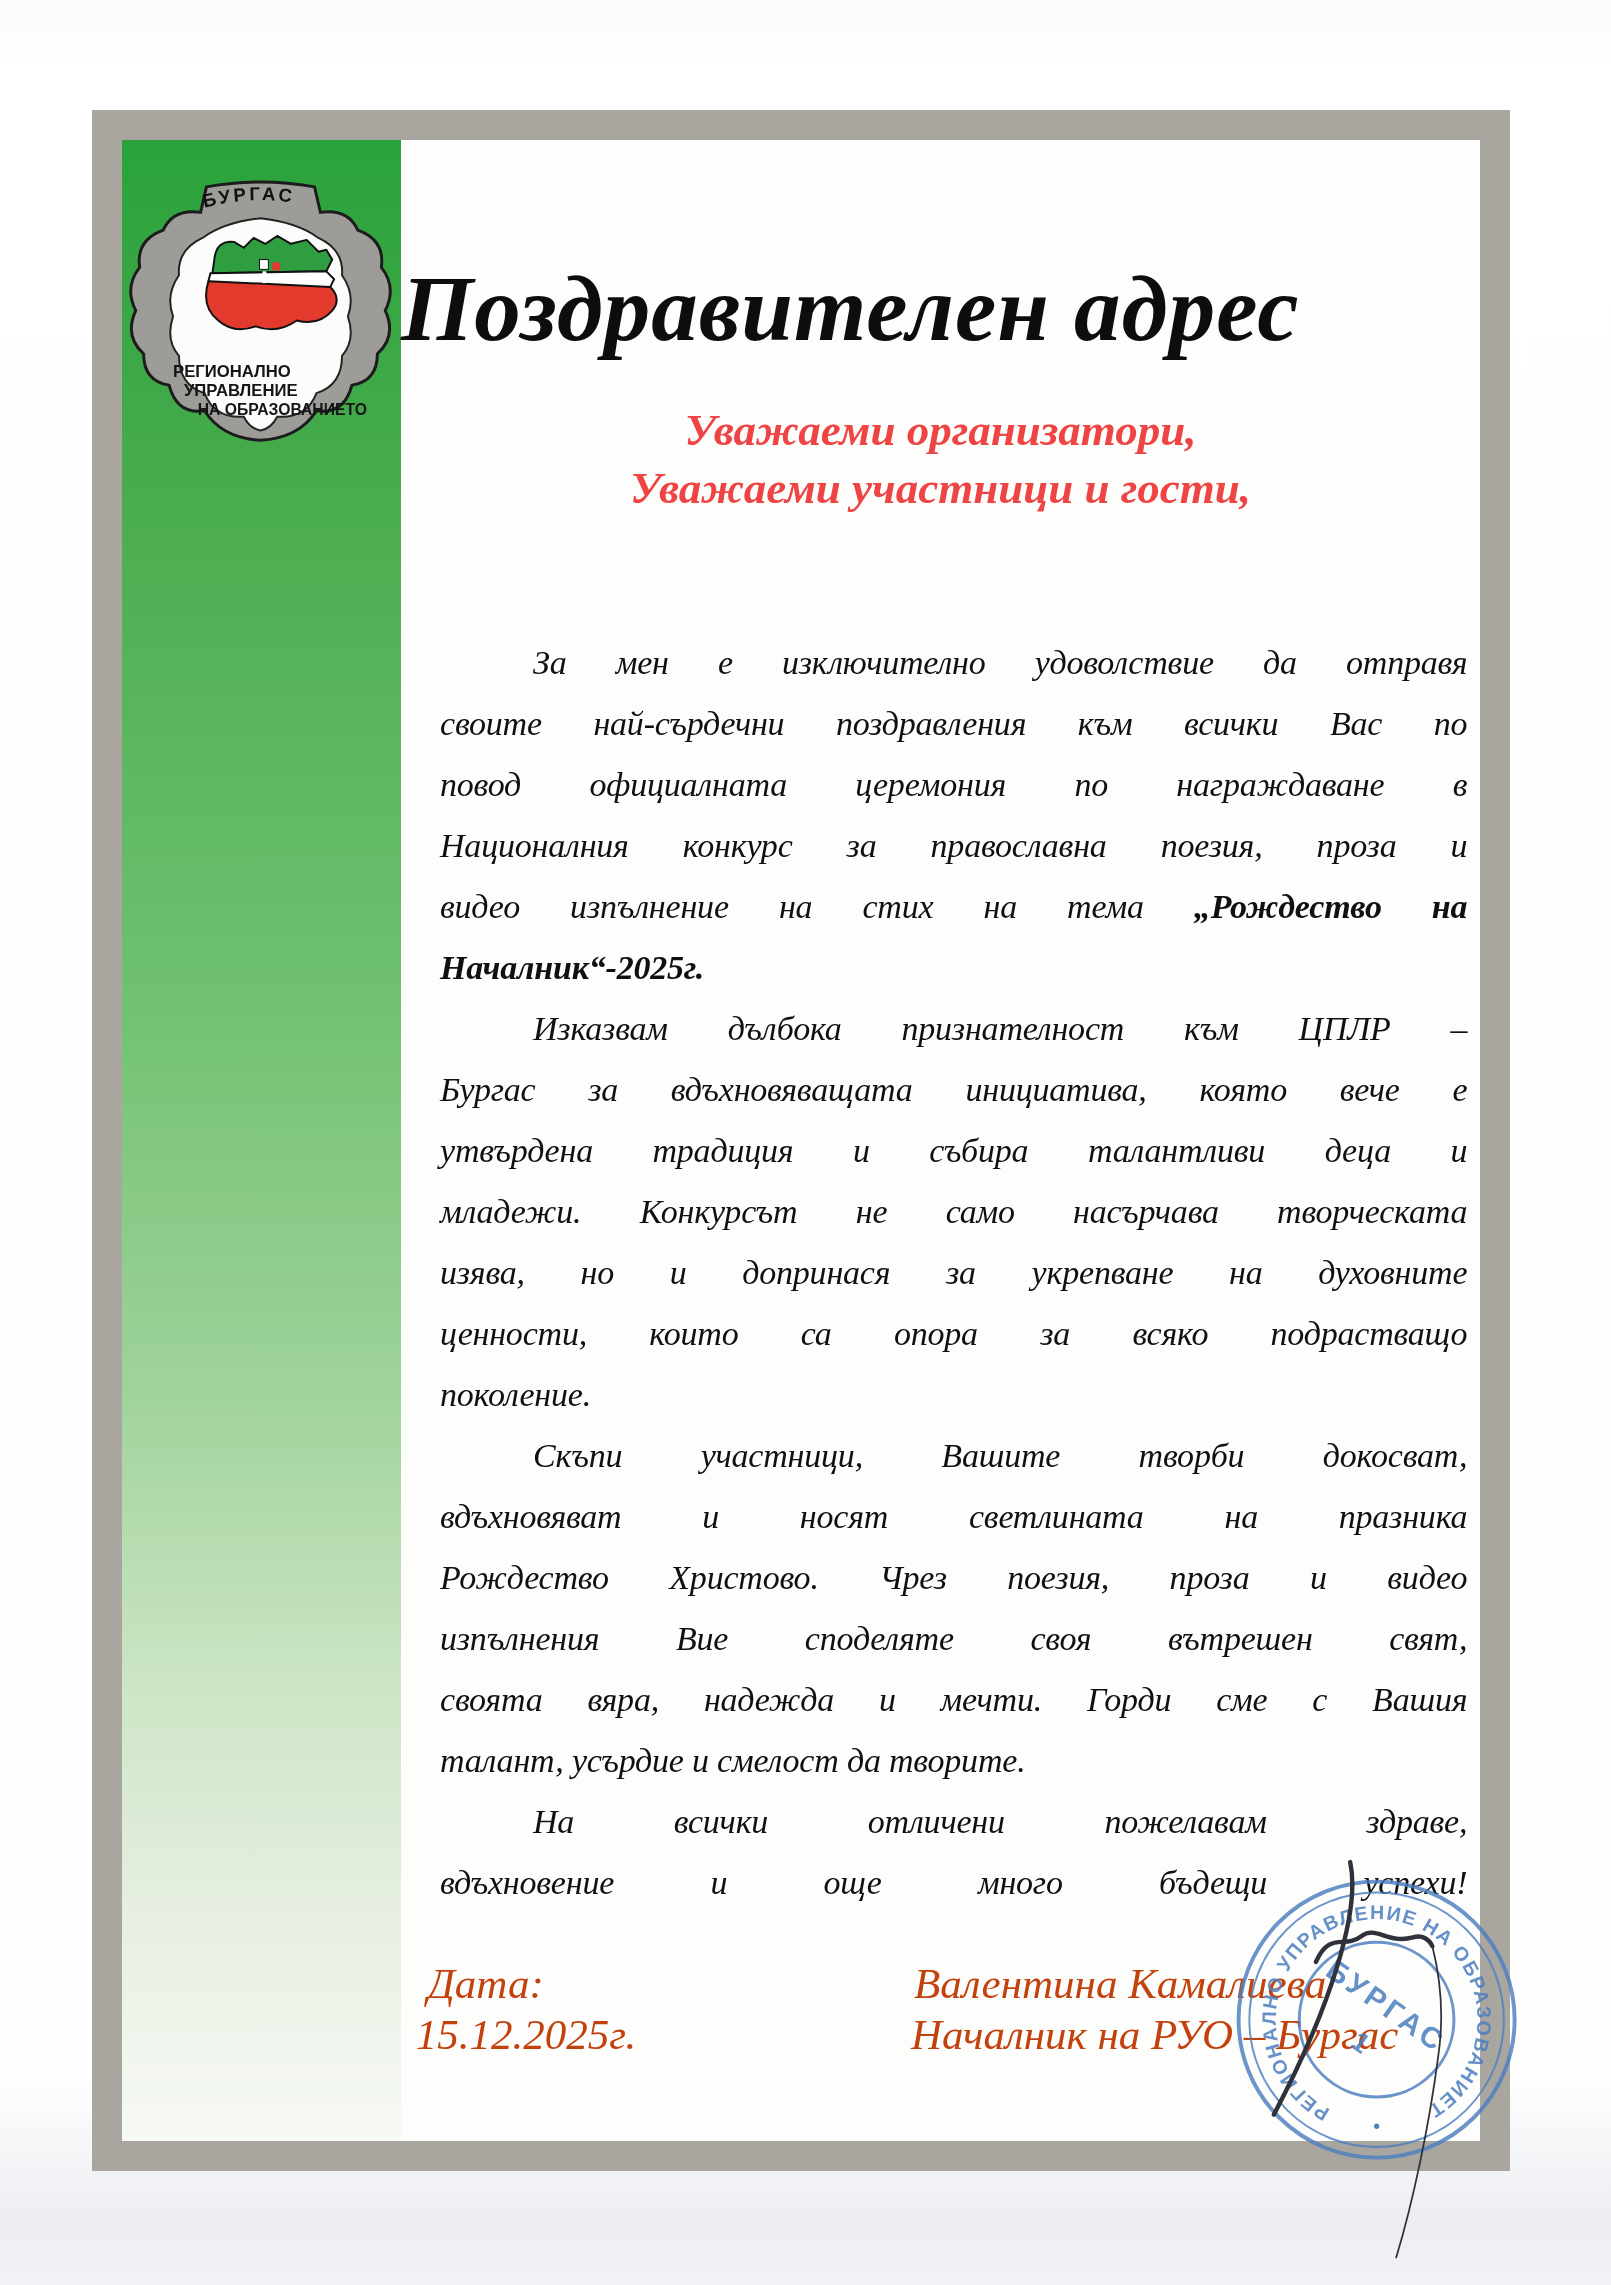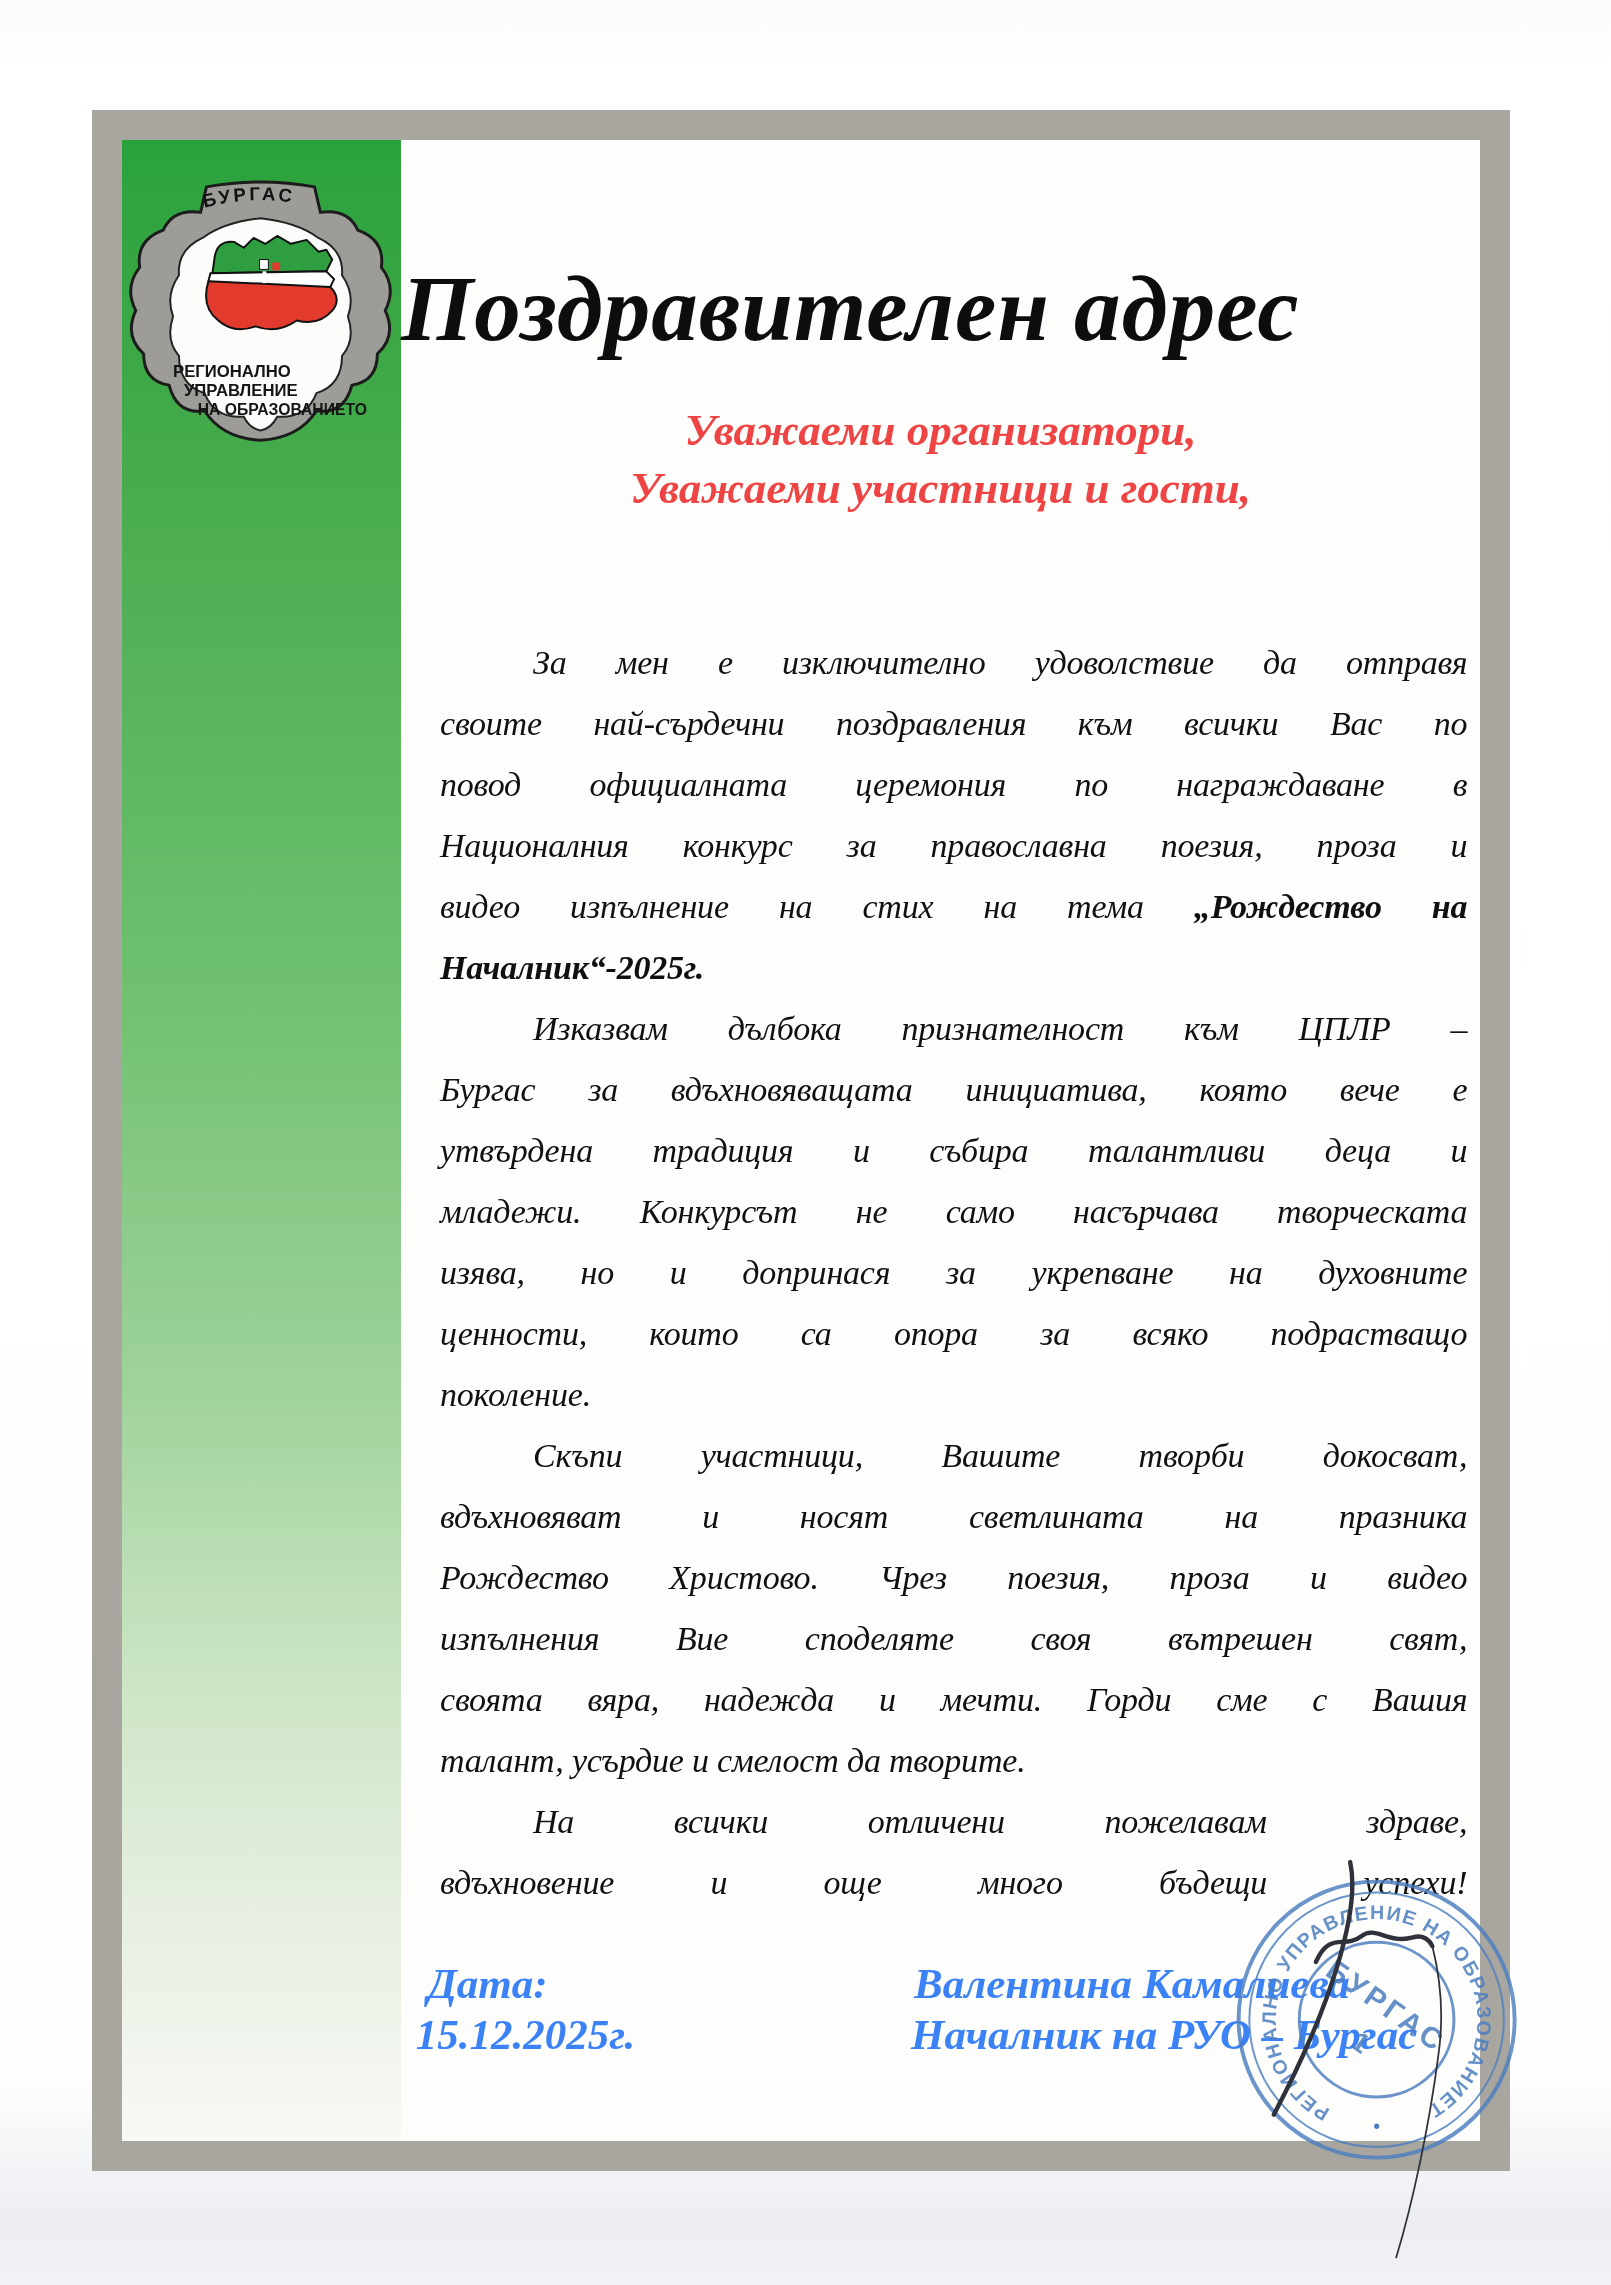--- a/index.html
+++ b/index.html
@@ -36,22 +36,22 @@
   .bodytext{
     position:absolute;left:39px;right:12.7px;top:492px;
     font-size:34px;font-style:italic;color:#101010;
     line-height:61px;letter-spacing:-0.2px;
   }
   .line{text-align:justify;text-align-last:justify;white-space:normal;}
   .line.left{text-align-last:left;}
   .line.indent{padding-left:93px;}
   .b{font-weight:bold;}
   .footer-item{
-    position:absolute;font-size:43px;font-weight:bold;font-style:italic;
-    color:#3b82f6;line-height:1.1;white-space:nowrap;
+    position:absolute;font-size:43px;font-weight:normal;font-style:italic;
+    color:#c2410c;line-height:1.1;white-space:nowrap;
   }
   .date-label{left:26.5px;top:1820px;}
   .date-value{left:14.7px;top:1871px;}
   .signer-name{left:513px;top:1820px;}
   .signer-title{left:510px;top:1871px;}
   .stamp-area{position:absolute;left:1220px;top:1815px;width:323px;height:470px;z-index:6;}
   svg text{font-family:"Liberation Sans", sans-serif;}
 </style>
 </head>
 <body>

